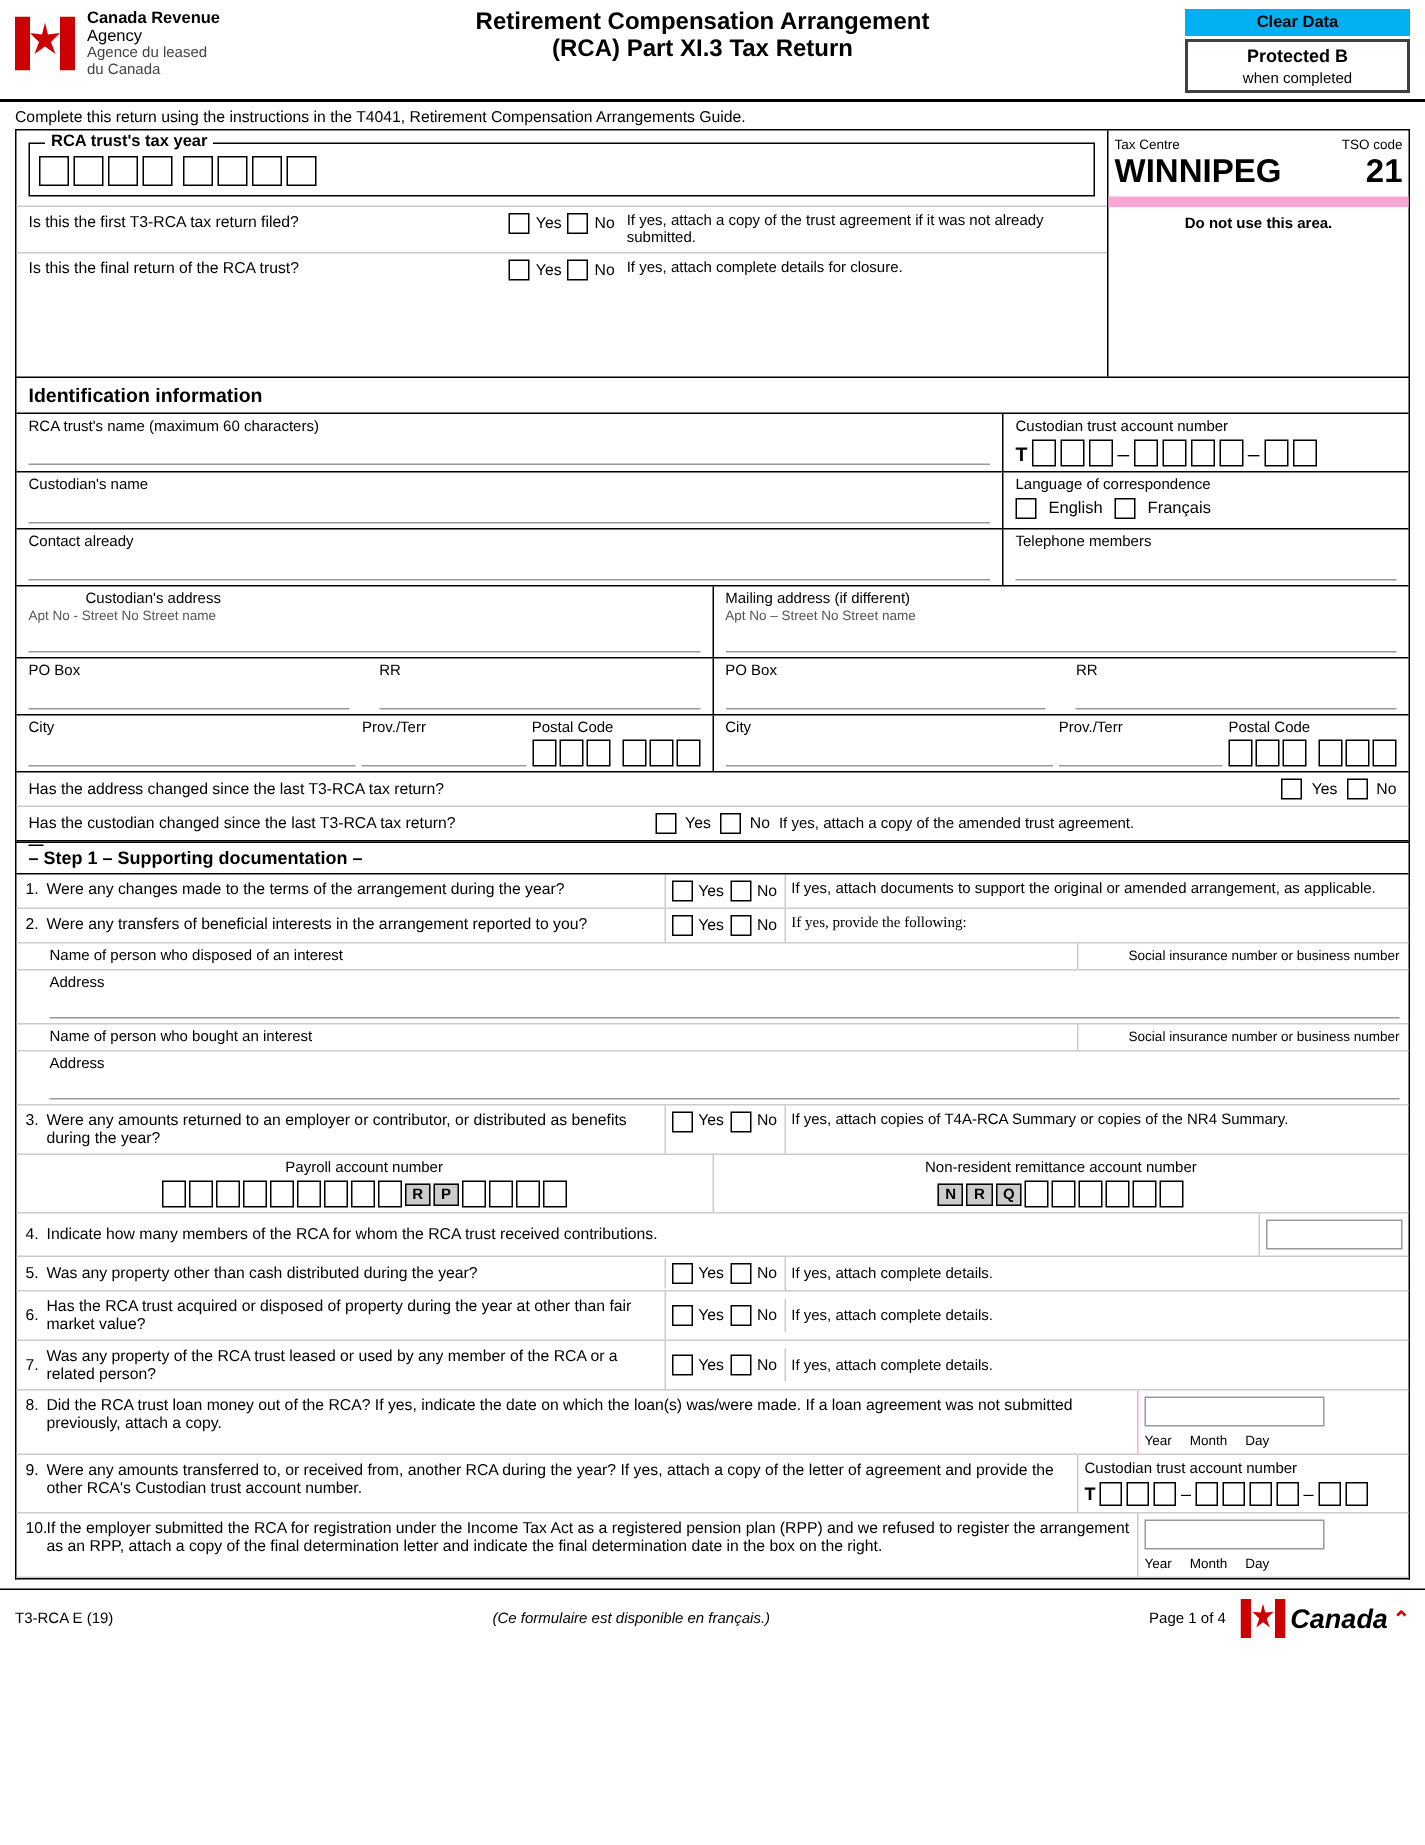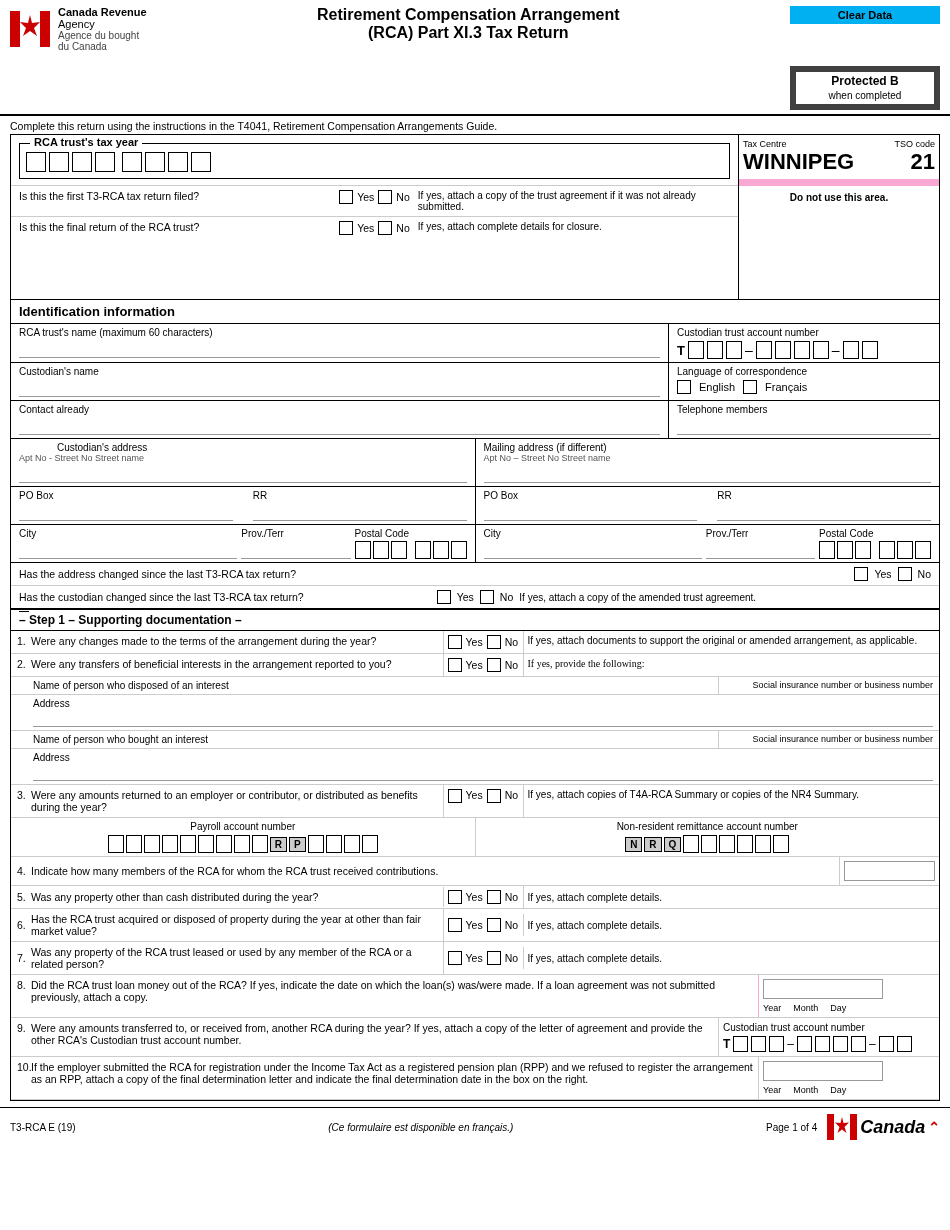--- a/index.html
+++ b/index.html
@@ -29,33 +29,33 @@
       <svg width="40" height="36" viewBox="0 0 40 36">
         <rect x="0" y="0" width="10" height="36" fill="#cc0000"></rect>
         <rect x="30" y="0" width="10" height="36" fill="#cc0000"></rect>
         <rect x="10" y="0" width="20" height="36" fill="#ffffff"></rect>
 
         <polygon points="20,4 22,12 30,11 24,17 27,25 20,20 13,25 16,17 10,11 18,12" fill="#cc0000"></polygon>
       </svg>
       <div>
         <div style="font-size:11px; font-weight:bold;">Canada Revenue</div>
         <div style="font-size:11px;">Agency</div>
-        <div style="font-size:10px; color:#444;">Agence du bought</div>
+        <div style="font-size:10px; color:#444;">Agence du leased</div>
         <div style="font-size:10px; color:#444;">du Canada</div>
       </div>
     </div>
 
     <div style="text-align:center; flex:1; padding:0 20px;">
       <div style="font-size:16px; font-weight:bold;">Retirement Compensation Arrangement</div>
       <div style="font-size:16px; font-weight:bold;">(RCA) Part XI.3 Tax Return</div>
     </div>
 
     <div style="text-align:center; min-width:150px;">
       <button style="background:#00b0f0; border:none; padding:3px 14px; font-size:11px; font-weight:bold; cursor:pointer; width:100%; margin-bottom:2px;">Clear Data</button>
-      <div style="font-weight:bold; font-size:12px; border:6px solid #404040; padding:2px;margin-top:40px;">
+      <div style="font-weight:bold; font-size:12px; border:2px solid #404040; padding:2px;">
         <span>Protected B</span><br>
         <span style="font-weight:normal; font-size:10px;">when completed</span>
       </div>
     </div>
   </div>
 
   <div style="padding:4px 10px 2px 10px; font-size:10.5px;">Complete this return using the instructions in the T4041, Retirement Compensation Arrangements Guide.</div>
 
   <div style="margin:0 10px;">
 

